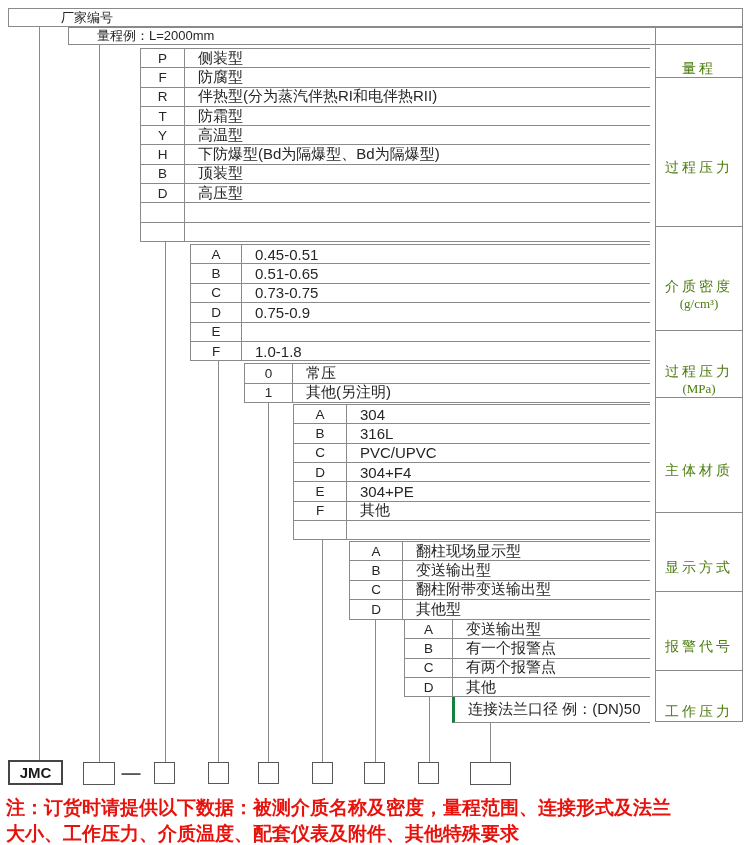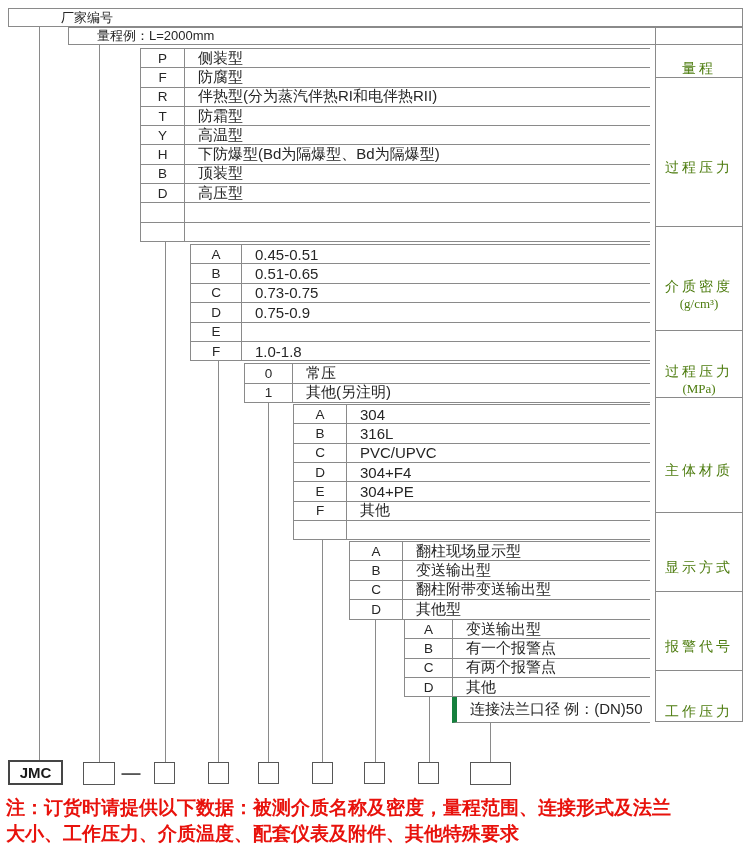--- a/index.html
+++ b/index.html
@@ -9,21 +9,21 @@
   
   .frame{border:1px solid #8a8a8a;background:#fff;}
   .topbox{left:8px;top:8px;width:735px;height:19px;font-size:13px;line-height:17px;padding-left:52px;}
   .rangebox{left:68px;top:27px;width:675px;height:18px;font-size:13px;line-height:16px;padding-left:28px;}
   
   .sec{position:absolute;box-sizing:border-box;border-top:1px solid #8a8a8a;background:transparent;}
   .row{display:flex;height:var(--rh);box-sizing:border-box;border-bottom:1px solid #8a8a8a;align-items:stretch;}
   .code{width:var(--cw);box-sizing:border-box;border-left:1px solid #8a8a8a;border-right:1px solid #8a8a8a;
         display:flex;align-items:center;justify-content:center;font-size:13.5px;}
   .desc{flex:1;display:flex;align-items:center;padding-left:13px;font-size:15px;white-space:nowrap;text-align:center;}
-  .no-code .row{border-left:5px solid #15803d;}
+  .no-code .row{border-left:3px solid #15803d;}
   
   .label-col{left:655px;top:27px;width:88px;height:695px;border:1px solid #8a8a8a;display:flex;flex-direction:column;}
   .lcell{box-sizing:border-box;border-bottom:1px solid #8a8a8a;display:flex;flex-direction:column;
          align-items:center;justify-content:center;font-family:"Liberation Serif","DejaVu Serif",serif;
          font-size:14px;letter-spacing:3px;color:#4d7c0f;margin-top:32px;}
   .lcell:last-child{border-bottom:none;}
   .lcell .sub{font-size:13px;letter-spacing:0;}
   
   .vline{position:absolute;width:1px;background:#8a8a8a;}
   

